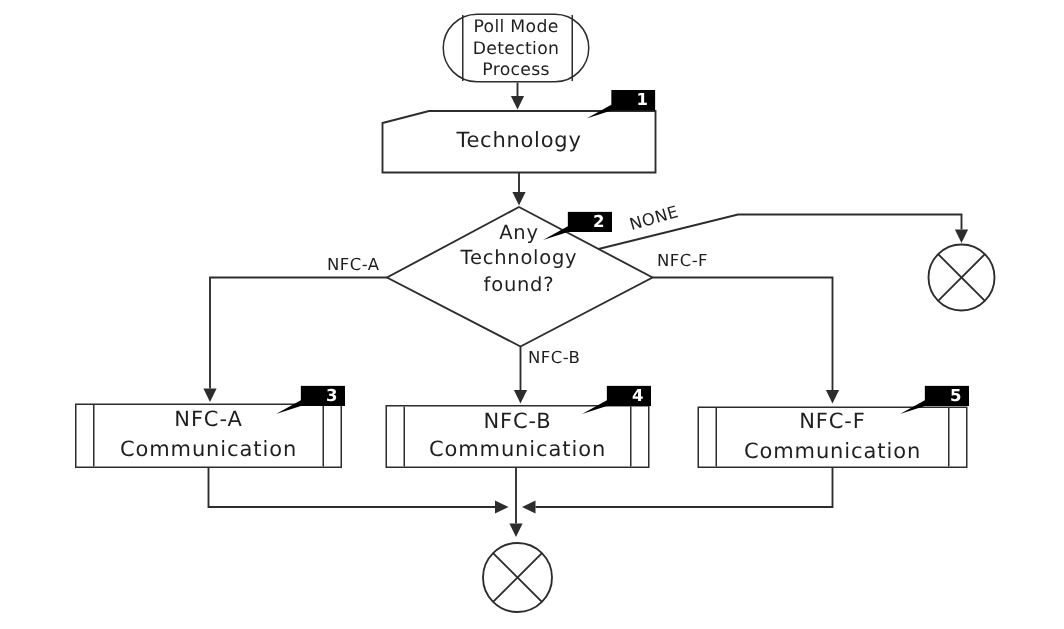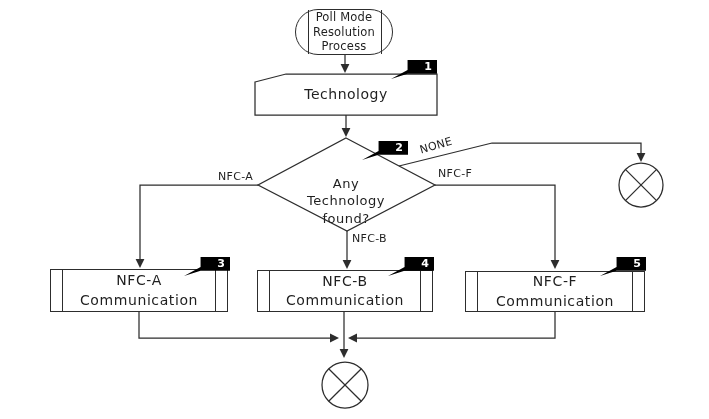--- a/index.html
+++ b/index.html
@@ -29,21 +29,21 @@
   }
   .terminator .vline{position:absolute;top:0;bottom:0;width:1.2px;background:var(--line);}
   .terminator .vline.l{left:12px;}
   .terminator .vline.r{right:10px;}
   .terminator-text{left:295px;top:9px;width:98px;height:46px;font-size:11.5px;line-height:14.5px;letter-spacing:0.2px;}
 
   
   .techdet-text{left:255px;top:74px;width:182px;height:41px;font-size:14px;line-height:19px;}
 
   
-  .decision-text{left:257px;top:156px;width:178px;height:90px;font-size:13px;line-height:17.5px;}
+  .decision-text{left:257px;top:128px;width:178px;height:90px;font-size:13px;line-height:17.5px;}
 
   
   .subbox{
     position:absolute;border:1.3px solid var(--line);background:var(--bg);z-index:2;
   }
   .subbox .vline{position:absolute;top:0;bottom:0;width:1.2px;background:var(--line);}
   .subbox .vline.l{left:11px;}
   .subbox .vline.r{right:11px;}
   .subbox .node-text{position:absolute;inset:0;font-size:14px;line-height:19.5px;letter-spacing:0.6px;}
   .box-a{left:50px;top:269px;width:178px;height:43px;}
@@ -121,21 +121,21 @@
       <polygon points="339.6,349 348.4,349 344,358"></polygon>
     </g>
   </svg>
 
   <div class="terminator">
     <div class="vline l"></div>
     <div class="vline r"></div>
   </div>
   <div class="node-text terminator-text">
     <span>Poll Mode</span>
-    <span>Resolution</span>
+    <span>Detection</span>
     <span>Process</span>
   </div>
 
   <div class="node-text techdet-text">
     <span>Technology</span>
   </div>
 
   <div class="node-text decision-text">
     <span>Any</span>
     <span>Technology</span>

